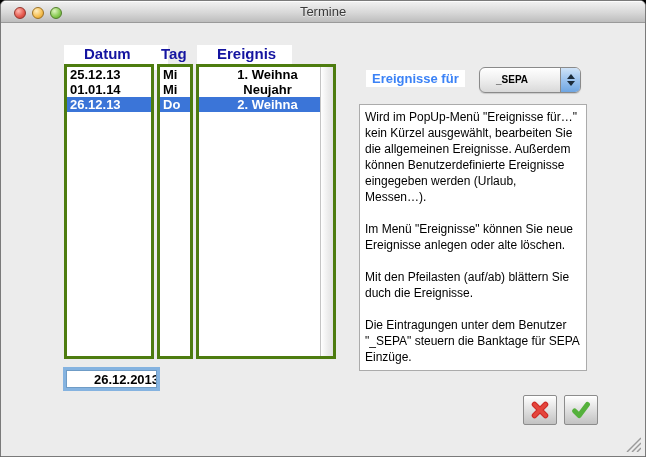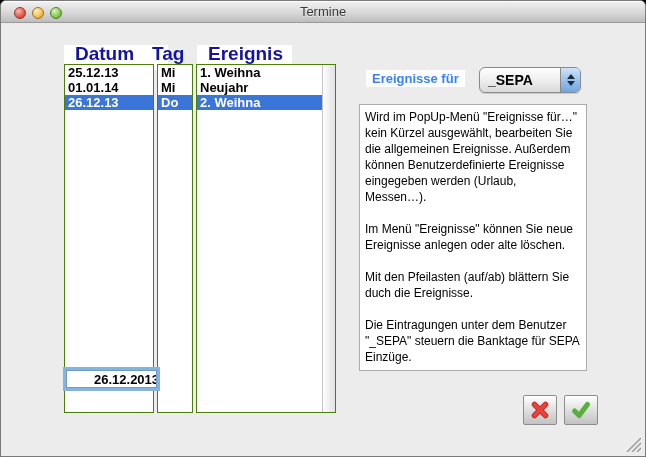--- a/index.html
+++ b/index.html
@@ -29,34 +29,34 @@
     text-align:center;line-height:22px;font-size:13px;color:#3a3a3a;
     text-shadow:0 1px 0 rgba(255,255,255,.6);
   }
   .light{position:absolute;top:6px;width:12px;height:12px;border-radius:50%;}
   .light.red{left:13px;background:radial-gradient(circle at 35% 30%,#ffb9b0,#E4574C 60%,#B33B31);border:1px solid #94352c;}
   .light.yellow{left:31px;background:radial-gradient(circle at 35% 30%,#ffeec0,#F5BE4F 60%,#C98E2B);border:1px solid #9d7122;}
   .light.green{left:49px;background:radial-gradient(circle at 35% 30%,#dff3c0,#85C94E 60%,#5A9E35);border:1px solid #527f2b;}
   
   .hdr{
     position:absolute;top:44px;height:25px;background:#fff;
-    font-size:19px;font-weight:bold;color:var(--header-text-blue);
-    line-height:17px;padding-left:11px;
+    font-size:15px;font-weight:bold;color:var(--header-text-blue);
+    line-height:17px;padding-left:20px;
   }
   .hdr.datum{left:63px;width:85px;}
   .hdr.tag{left:140px;width:27px;}
   .hdr.ereignis{left:196px;width:95px;}
   
   .listbox{
-    position:absolute;top:63px;height:349px;background:#fff;
-    border:1px solid #4d7c0f;overflow:hidden;
+    position:absolute;top:63px;height:295px;background:#fff;
+    border:3px solid #4d7c0f;overflow:hidden;
   }
   .listbox.datum{left:63px;width:90px;}
   .listbox.tag{left:156px;width:36px;}
-  .listbox.ereignis{left:195px;width:140px;}
+  .listbox.ereignis{left:195px;width:140px;text-align:center;}
   .list-row{
     height:15px;line-height:15px;font-size:13px;font-weight:bold;
     color:#000;padding-left:3px;white-space:nowrap;
   }
   .list-row.selected{background:var(--selection-blue);color:#fff;}
   .scroll-track{
     position:absolute;right:0;top:0;bottom:0;width:13px;
     background:linear-gradient(to right,#ffffff,#ececec 60%,#e2e2e2);
     border-left:1px solid #c4c4c4;
   }
@@ -74,21 +74,21 @@
     background:#fff;font-size:13px;font-weight:bold;color:#3b82f6;
     line-height:17px;padding-left:6px;
   }
   .popup{
     position:absolute;left:478px;top:66px;width:102px;height:26px;
     border:1px solid #8a8a8a;border-radius:6px;
     background:linear-gradient(#ffffff,#f0f0f0 45%,#d9d9d9);
     box-shadow:inset 0 1px 0 #fff,0 1px 1px rgba(0,0,0,.15);
     display:flex;align-items:center;cursor:default;
   }
-  .popup-value{flex:1;font-size:14px;font-weight:bold;color:#000;padding-left:8px;line-height:24px;}
+  .popup-value{flex:1;font-size:10px;font-weight:bold;color:#000;padding-left:8px;line-height:24px;margin-left:8px;}
   .popup-arrows{
     width:20px;height:24px;margin-right:0;border-radius:0 5px 5px 0;
     background:linear-gradient(#cfe3f8,#9cc3ee 50%,#6fa6e2);
     border-left:1px solid #8a8a8a;
     display:flex;flex-direction:column;align-items:center;justify-content:center;gap:2px;
   }
   .tri-up{width:0;height:0;border-left:4px solid transparent;border-right:4px solid transparent;border-bottom:5px solid #1b2b3a;}
   .tri-down{width:0;height:0;border-left:4px solid transparent;border-right:4px solid transparent;border-top:5px solid #1b2b3a;}
   .help-panel{
     position:absolute;left:358px;top:103px;width:228px;height:267px;

